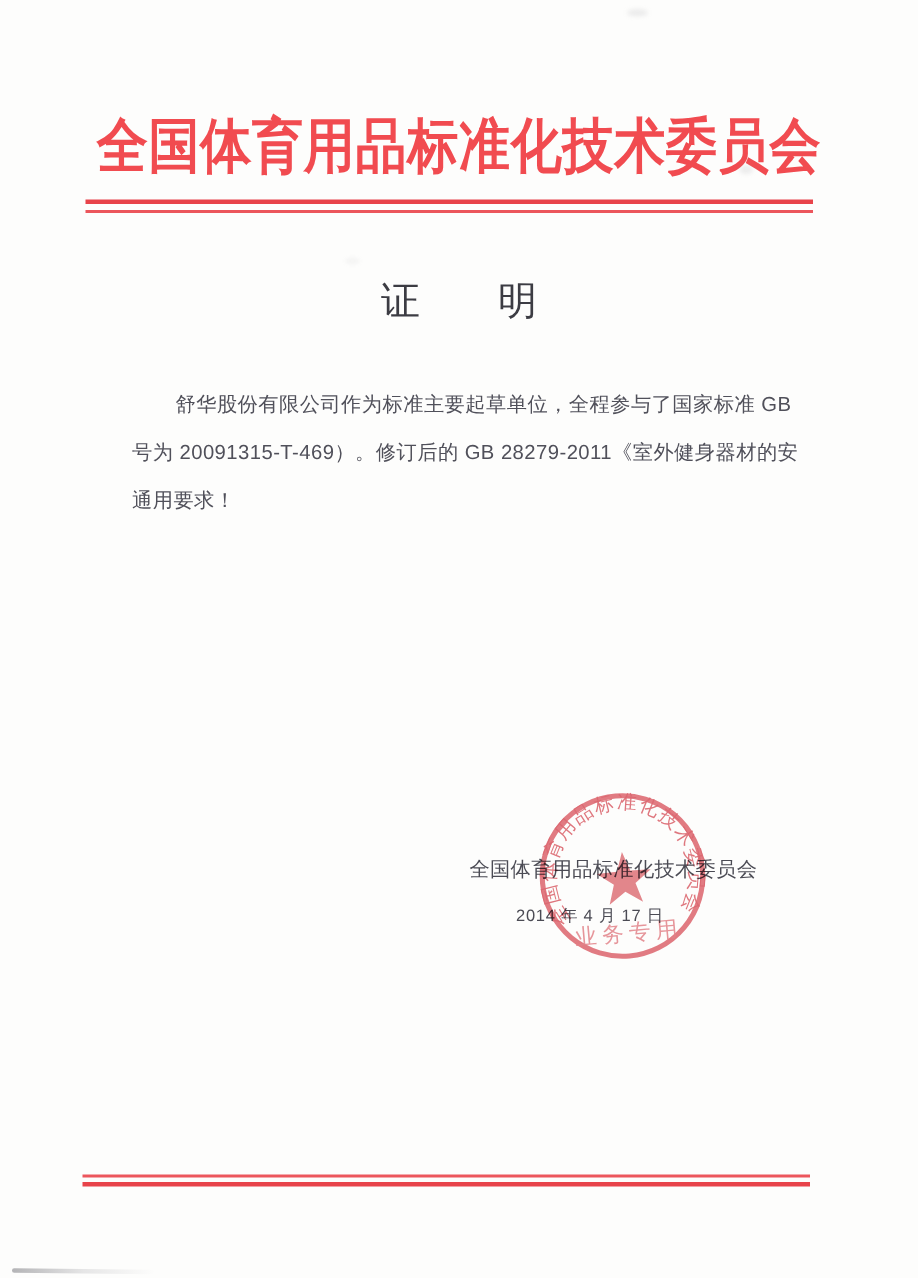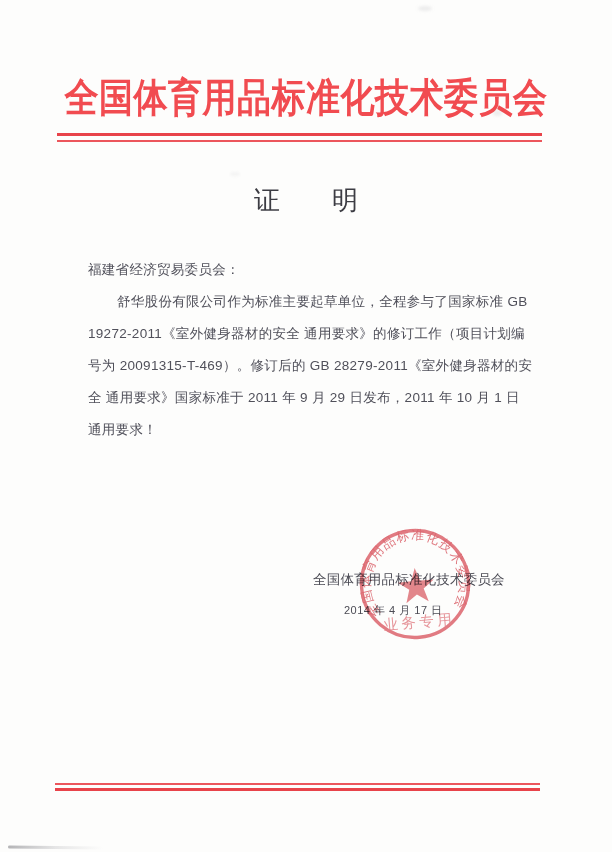--- a/index.html
+++ b/index.html
@@ -78,25 +78,22 @@
 
   <div class="rule rule-top-thick"></div>
   <div class="rule rule-top-thin"></div>
 
   <div class="doc-title">
     <span>证</span>
     <span>明</span>
   </div>
 
   <div class="body-text">
-    <p>福建省经济贸易委员会：</p>
     <p class="indent">舒华股份有限公司作为标准主要起草单位，全程参与了国家标准 GB</p>
-    <p>19272-2011《室外健身器材的安全 通用要求》的修订工作（项目计划编</p>
     <p>号为 20091315-T-469）。修订后的 GB 28279-2011《室外健身器材的安</p>
-    <p>全 通用要求》国家标准于 2011 年 9 月 29 日发布，2011 年 10 月 1 日</p>
     <p>通用要求！</p>
   </div>
 
   <div class="sig-org">全国体育用品标准化技术委员会</div>
   <div class="sig-date">2014 年 4 月 17 日</div>
 
   <svg class="stamp" viewBox="-60 -60 120 120" xmlns="http://www.w3.org/2000/svg">
     <defs>
       <path id="arcPath" d="M -36.9,25.8 A 45 45 0 1 1 36.9,25.8" fill="none"></path>
     </defs>

